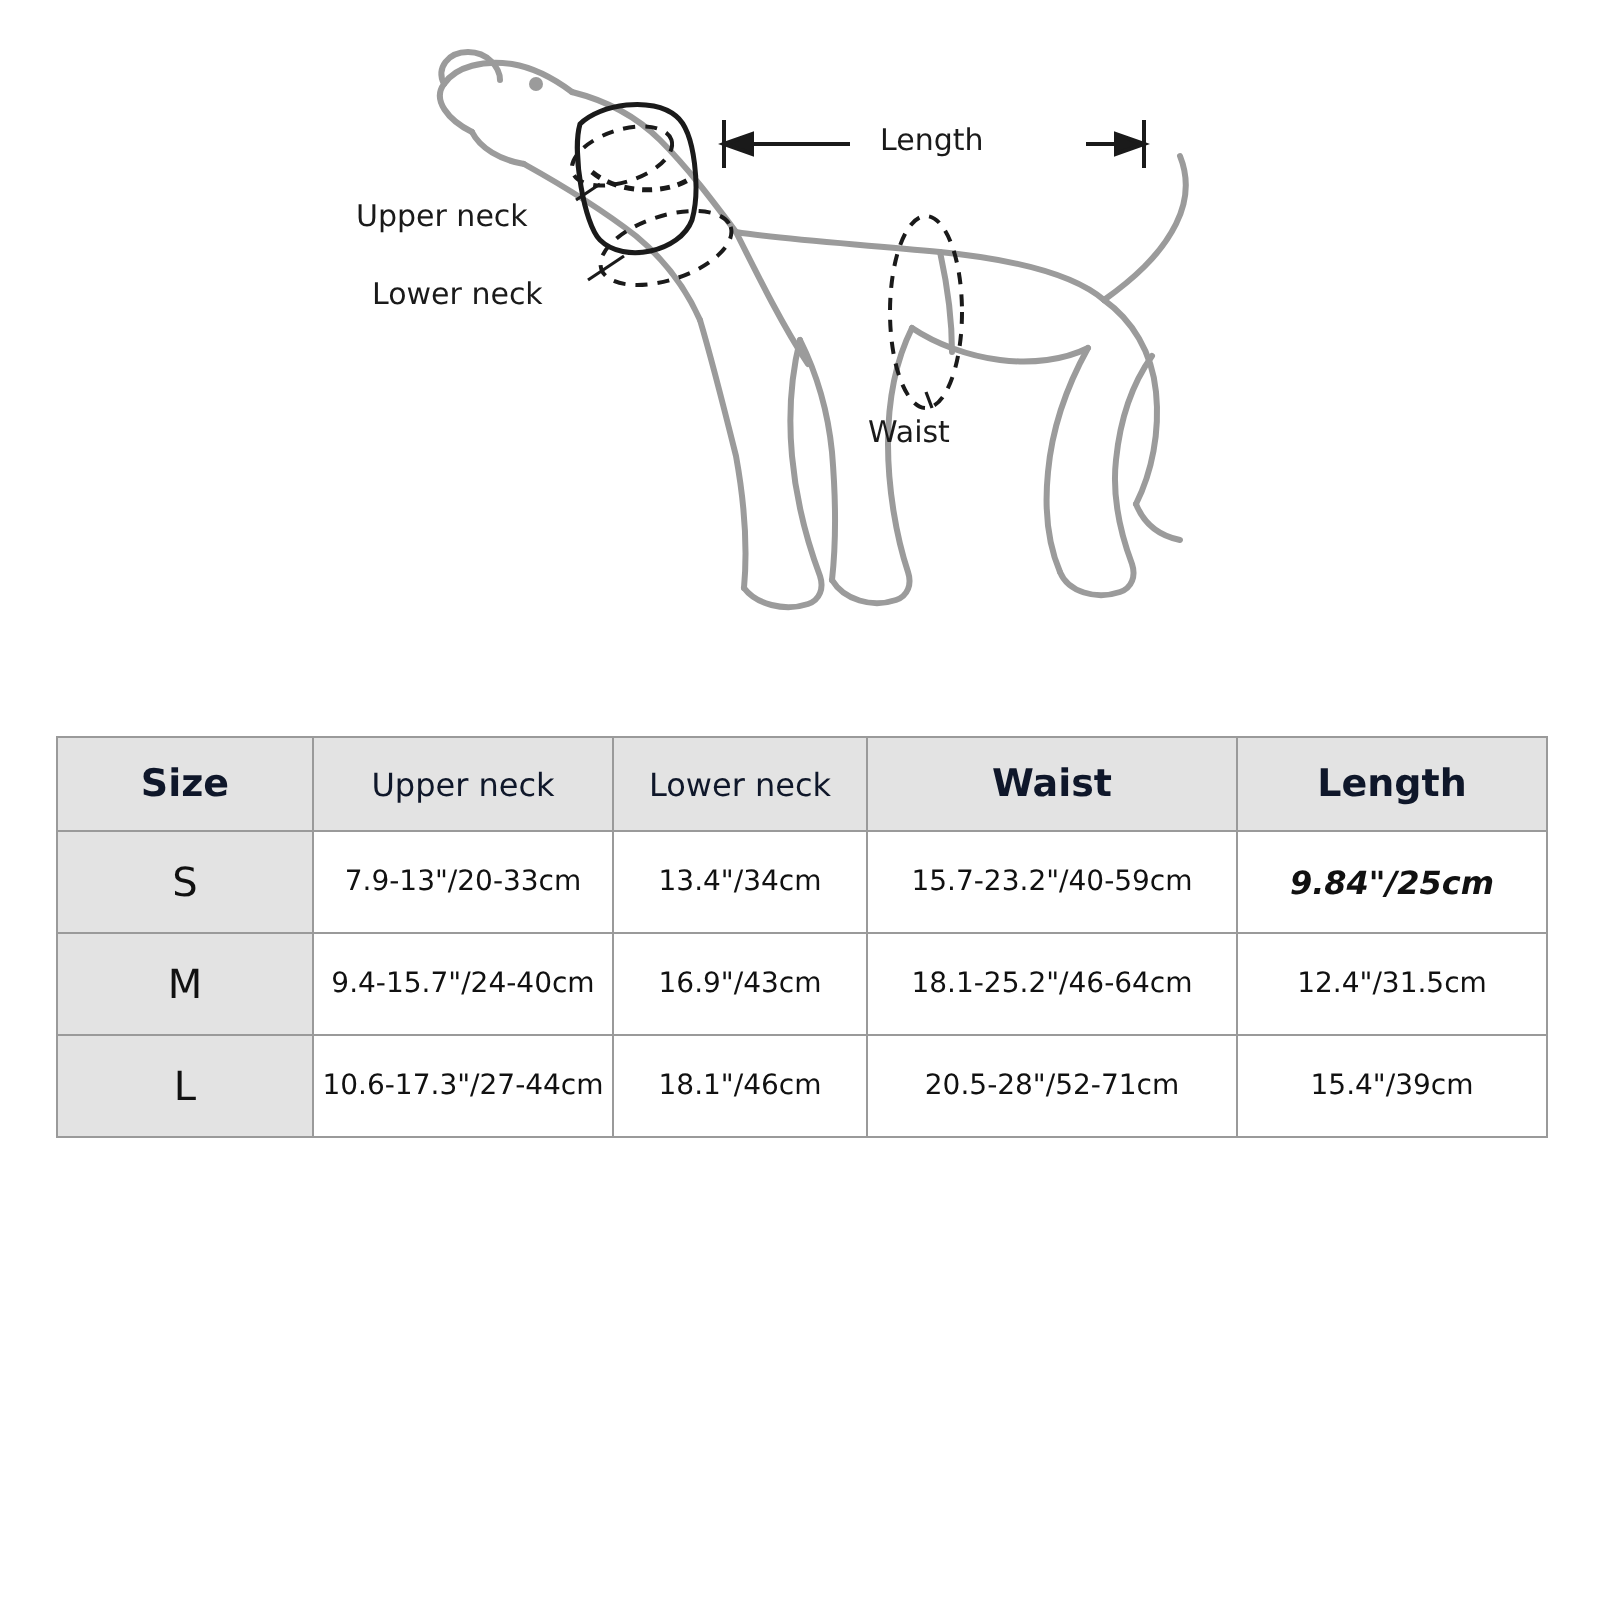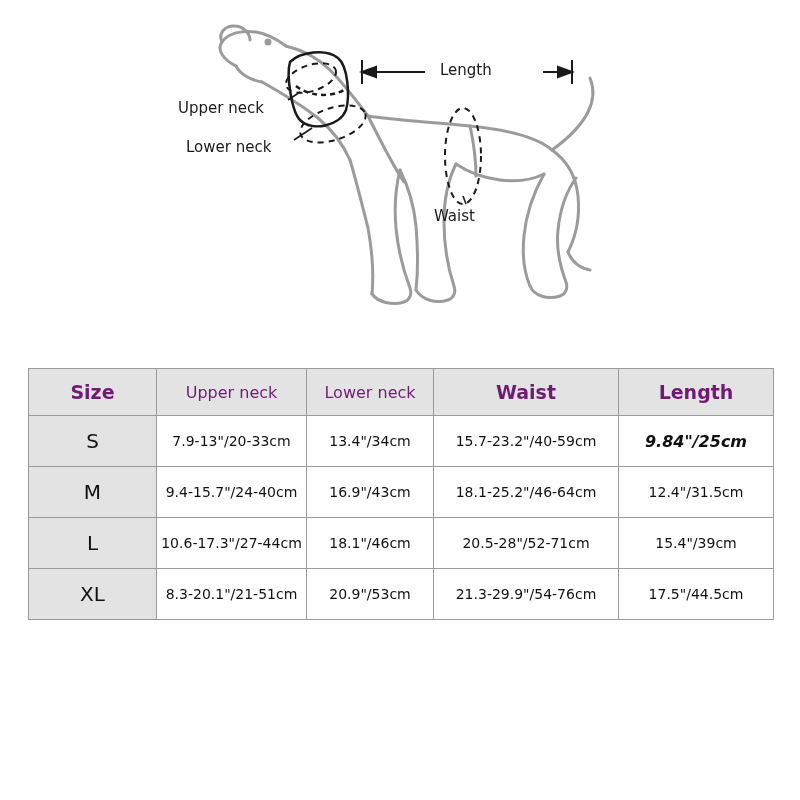--- a/index.html
+++ b/index.html
@@ -50,21 +50,21 @@
     border: 1px solid #9a9a9a;
     text-align: center;
     vertical-align: middle;
     font-family: "DejaVu Sans", sans-serif;
   }
   thead th {
     background: #e3e3e3;
     height: 44px;
     font-size: 19px;
     font-weight: bold;
-    color: #701a75;
+    color: #0f172a;
   }
   thead th.small-head {
     font-size: 16px;
     font-weight: normal;
   }
   tbody td {
     height: 48px;
     font-size: 14px;
     background: #ffffff;
     color: #111;
@@ -183,22 +183,15 @@
         <td>18.1-25.2"/46-64cm</td>
         <td>12.4"/31.5cm</td>
       </tr>
       <tr>
         <td class="size-cell">L</td>
         <td>10.6-17.3"/27-44cm</td>
         <td>18.1"/46cm</td>
         <td>20.5-28"/52-71cm</td>
         <td>15.4"/39cm</td>
       </tr>
-      <tr>
-        <td class="size-cell">XL</td>
-        <td>8.3-20.1"/21-51cm</td>
-        <td>20.9"/53cm</td>
-        <td>21.3-29.9"/54-76cm</td>
-        <td>17.5"/44.5cm</td>
-      </tr>
     </tbody>
   </table>
 </div>
 
 </body></html>

